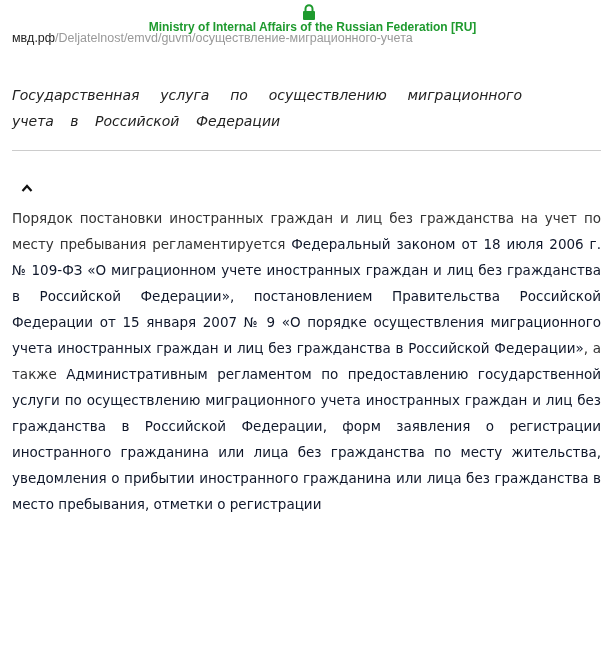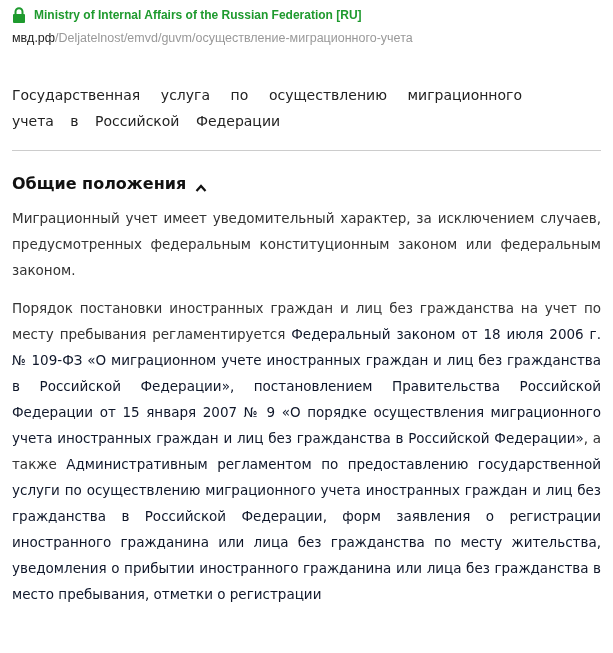--- a/index.html
+++ b/index.html
@@ -1,23 +1,23 @@
 <!DOCTYPE html>
 <html><head>
 <meta charset="utf-8">
 <style>
   html, body { margin: 0; padding: 0; background: #ffffff; }
   body { width: 613px; height: 653px; overflow: hidden; font-family: "DejaVu Sans", sans-serif; color: #222; }
   .addr { padding: 4px 0 0 12px; height: 56px; }
-  .secure { display: flex; align-items: center; height: 22px; }
+  .secure { display: flex; align-items: center; height: 22px; flex-direction: column; }
   .lock { width: 14px; height: 16px; margin-right: 8px; display: inline-block; }
   .secure-label { color: #1e9a2e; font-weight: bold; font-size: 12px; font-family: "Liberation Sans", sans-serif; }
   .url { margin-top: 5px; font-size: 12.5px; font-family: "Liberation Sans", sans-serif; color: #999; }
   .url .domain { color: #222; }
-  .service-title { margin: 22px 12px 16px 12px; font-size: 14px; line-height: 26px; color: #222; width: 510px; text-align: justify; text-align-last: left; word-spacing: 12px; }
+  .service-title { margin: 22px 12px 16px 12px; font-style: italic; font-size: 14px; line-height: 26px; color: #222; width: 510px; text-align: justify; text-align-last: left; word-spacing: 12px; }
   .divider { border: none; border-top: 1px solid #cccccc; margin: 12px 12px 0 12px; }
   .section-head { display: flex; align-items: center; margin: 20px 12px 0 12px; height: 24px; }
   .section-title { font-size: 16px; font-weight: bold; color: #111; }
   .chev { margin-left: 9px; width: 12px; height: 10px; display: inline-block; }
   .content { margin: 10px 12px 0 12px; font-size: 13.5px; line-height: 26px; text-align: justify; color: #333; }
   .content p { margin: 0 0 12px 0; }
   a.link { color: #0f172a; text-decoration: none; }
 </style>
 </head>
 <body>
@@ -32,24 +32,22 @@
     </span>
     <span class="secure-label">Ministry of Internal Affairs of the Russian Federation [RU]</span>
   </div>
   <div class="url"><span class="domain">мвд.рф</span><span>/Deljatelnost/emvd/guvm/осуществление-миграционного-учета</span></div>
 </div>
 
 <div class="service-title">Государственная услуга по осуществлению миграционного учета в Российской Федерации</div>
 <hr class="divider">
 
 <div class="section-head">
-  <span class="section-title">Общие положения</span>
   <span class="chev">
     <svg width="12" height="10" viewBox="0 0 12 10">
         <path d="M1.5 8 L6 3 L10.5 8" fill="none" stroke="#111" stroke-width="2.2"></path>
       </svg>
   </span>
 </div>
 
 <div class="content">
-  <p>Миграционный учет имеет уведомительный характер, за исключением случаев, предусмотренных федеральным конституционным законом или федеральным законом.</p>
   <p><span>Порядок постановки иностранных граждан и лиц без гражданства на учет по месту пребывания регламентируется </span><a class="link">Федеральный законом от 18 июля 2006 г. № 109-ФЗ «О миграционном учете иностранных граждан и лиц без гражданства в Российской Федерации», постановлением Правительства Российской Федерации от 15 января 2007 № 9 «О порядке осуществления миграционного учета иностранных граждан и лиц без гражданства в Российской Федерации»</a><span>, а также </span><a class="link">Административным регламентом по предоставлению государственной услуги по осуществлению миграционного учета иностранных граждан и лиц без гражданства в Российской Федерации, форм заявления о регистрации иностранного гражданина или лица без гражданства по месту жительства, уведомления о прибытии иностранного гражданина или лица без гражданства в место пребывания, отметки о регистрации</a></p>
 </div>
 
 </body></html>

